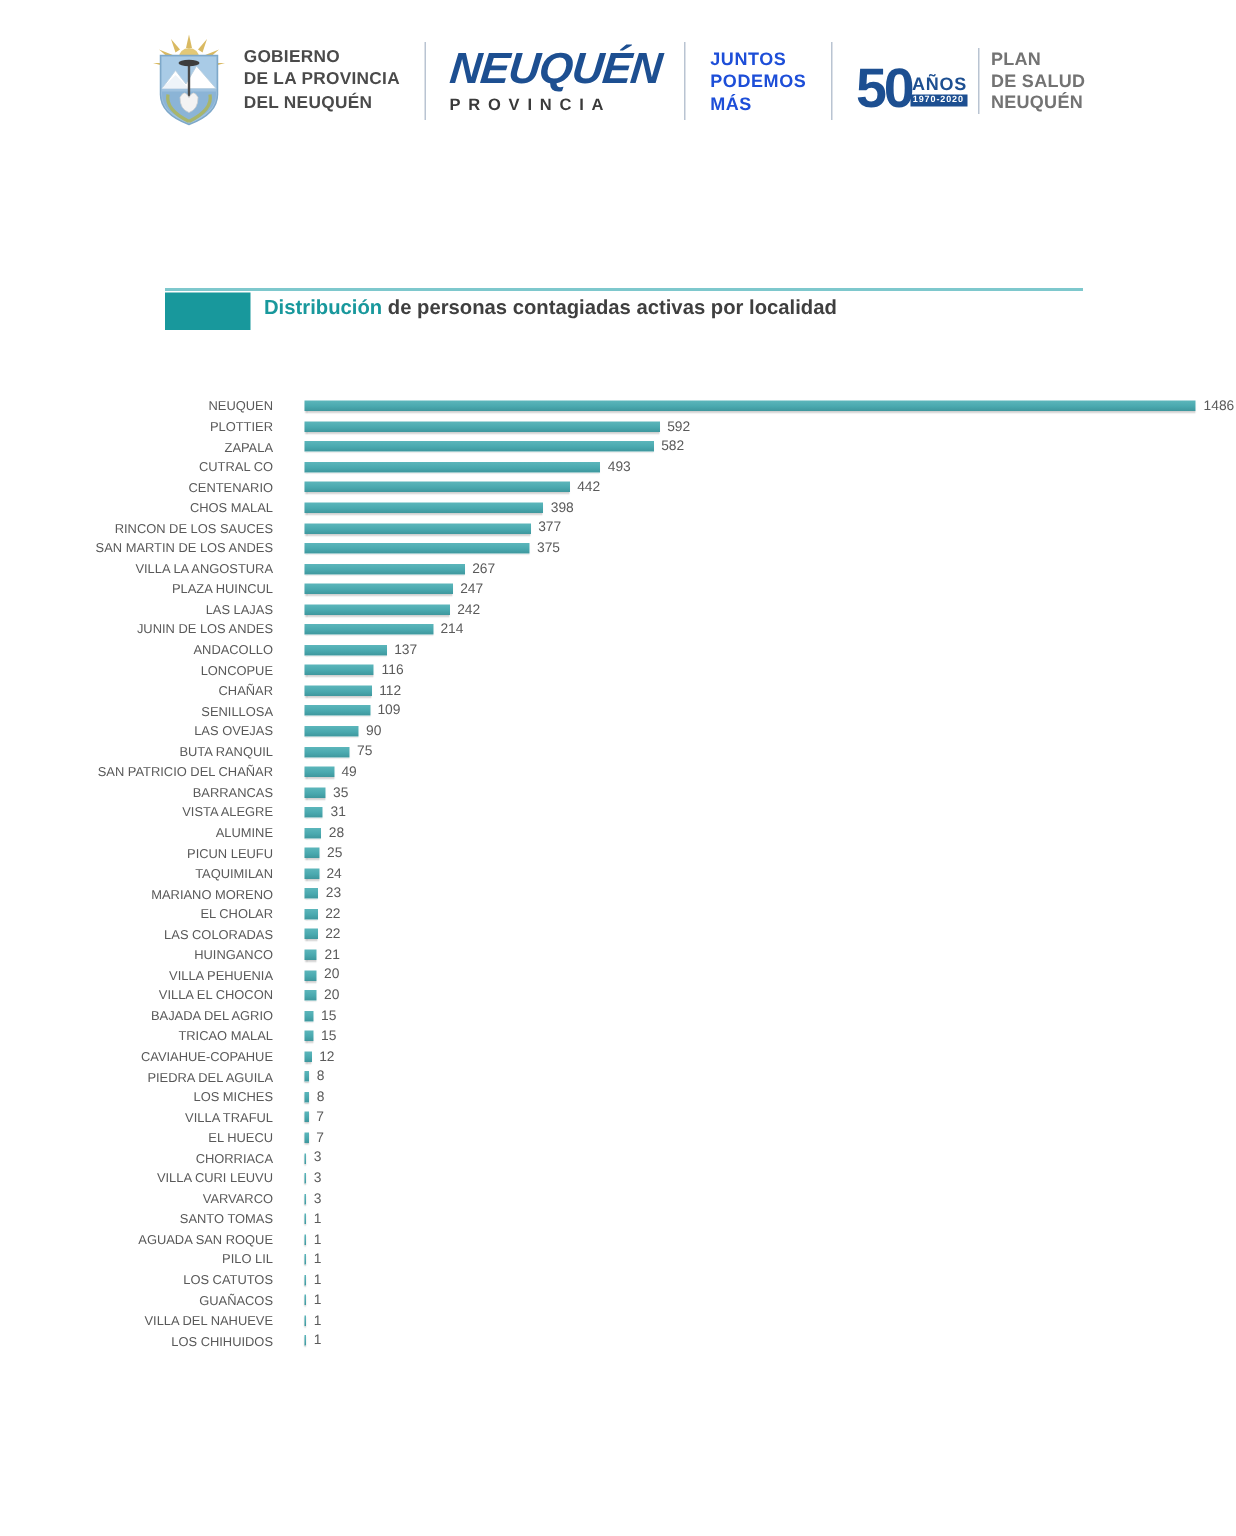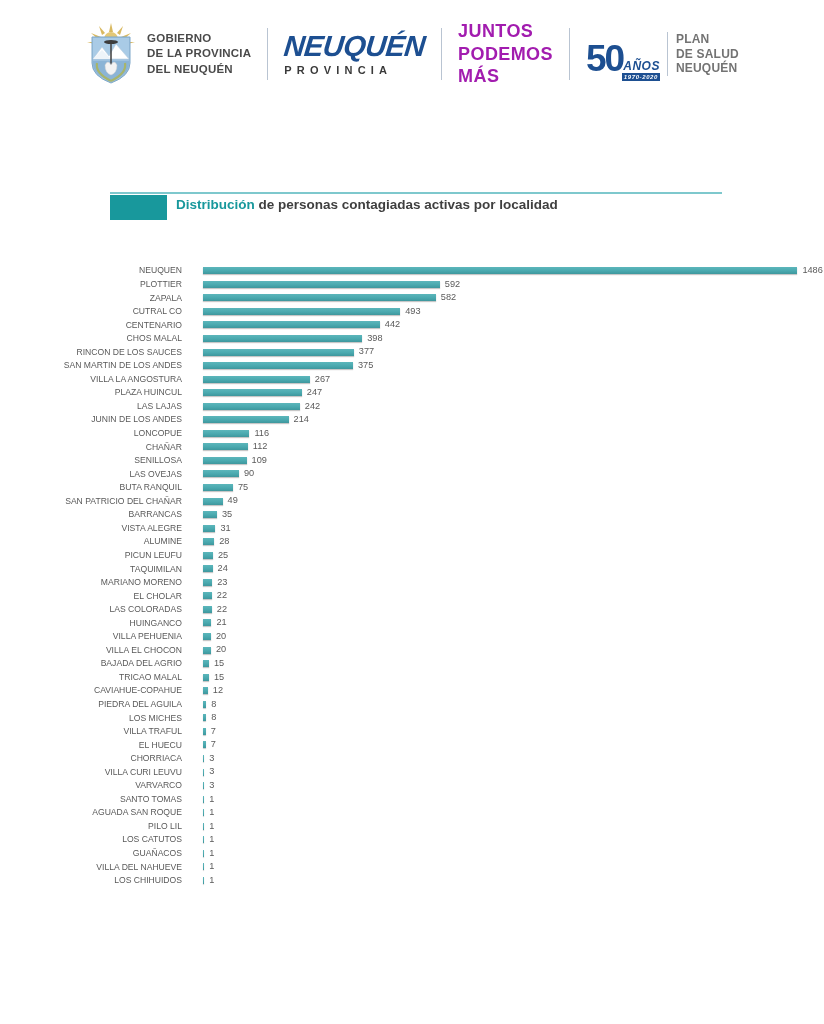--- a/index.html
+++ b/index.html
@@ -61,46 +61,45 @@
   }
   .nqn-sub {
     font-size: 11px;
     font-weight: bold;
     color: #3a3a3a;
     letter-spacing: 5.2px;
     margin-top: 3px;
   }
 
   .juntos {
-    font-size: 18px;
+    font-size: 12px;
     font-weight: bold;
-    color: #a21caf;
+    color: #1d4ed8;
     line-height: 1.25;
     letter-spacing: 0.4px;
   }
 
   .plan50 { display: flex; align-items: center; gap: 7px; }
   .n50 {
     position: relative;
     width: 74px;
     height: 44px;
     margin-top: 15px;
   }
   .n50-digits {
     font-size: 37px;
     font-weight: bold;
     color: #1d4f91;
     line-height: 1;
     letter-spacing: -2px;
   }
   .n50-anos {
     position: absolute;
-    right: 0; bottom: 3px;
+    right: 0; bottom: 13px;
     text-align: right;
-    font-style: italic;
   }
   .n50-anos .a1 {
     font-size: 12px; font-weight: bold; color: #1d4f91; letter-spacing: .5px; line-height:1;
   }
   .n50-anos .a2 {
     font-size: 6px; font-weight: bold; color: #ffffff; background:#1d4f91;
     letter-spacing: .6px; padding: 1px 2px; display:block; margin-top:1px;
   }
   .plan-txt {
     font-size: 12px;
@@ -357,20 +356,27 @@
       </div>
     </div>
     <div class="row">
       <div class="cat-label">JUNIN DE LOS ANDES</div>
       <div class="bar-area">
         <div class="bar" style="width: 85.6px;"></div>
         <div class="bar-value">214</div>
       </div>
     </div>
     <div class="row">
+      <div class="cat-label">ANDACOLLO</div>
+      <div class="bar-area">
+        <div class="bar" style="width: 54.8px;"></div>
+        <div class="bar-value">137</div>
+      </div>
+    </div>
+    <div class="row">
       <div class="cat-label">LONCOPUE</div>
       <div class="bar-area">
         <div class="bar" style="width: 46.4px;"></div>
         <div class="bar-value">116</div>
       </div>
     </div>
     <div class="row">
       <div class="cat-label">CHAÑAR</div>
       <div class="bar-area">
         <div class="bar" style="width: 44.8px;"></div>

